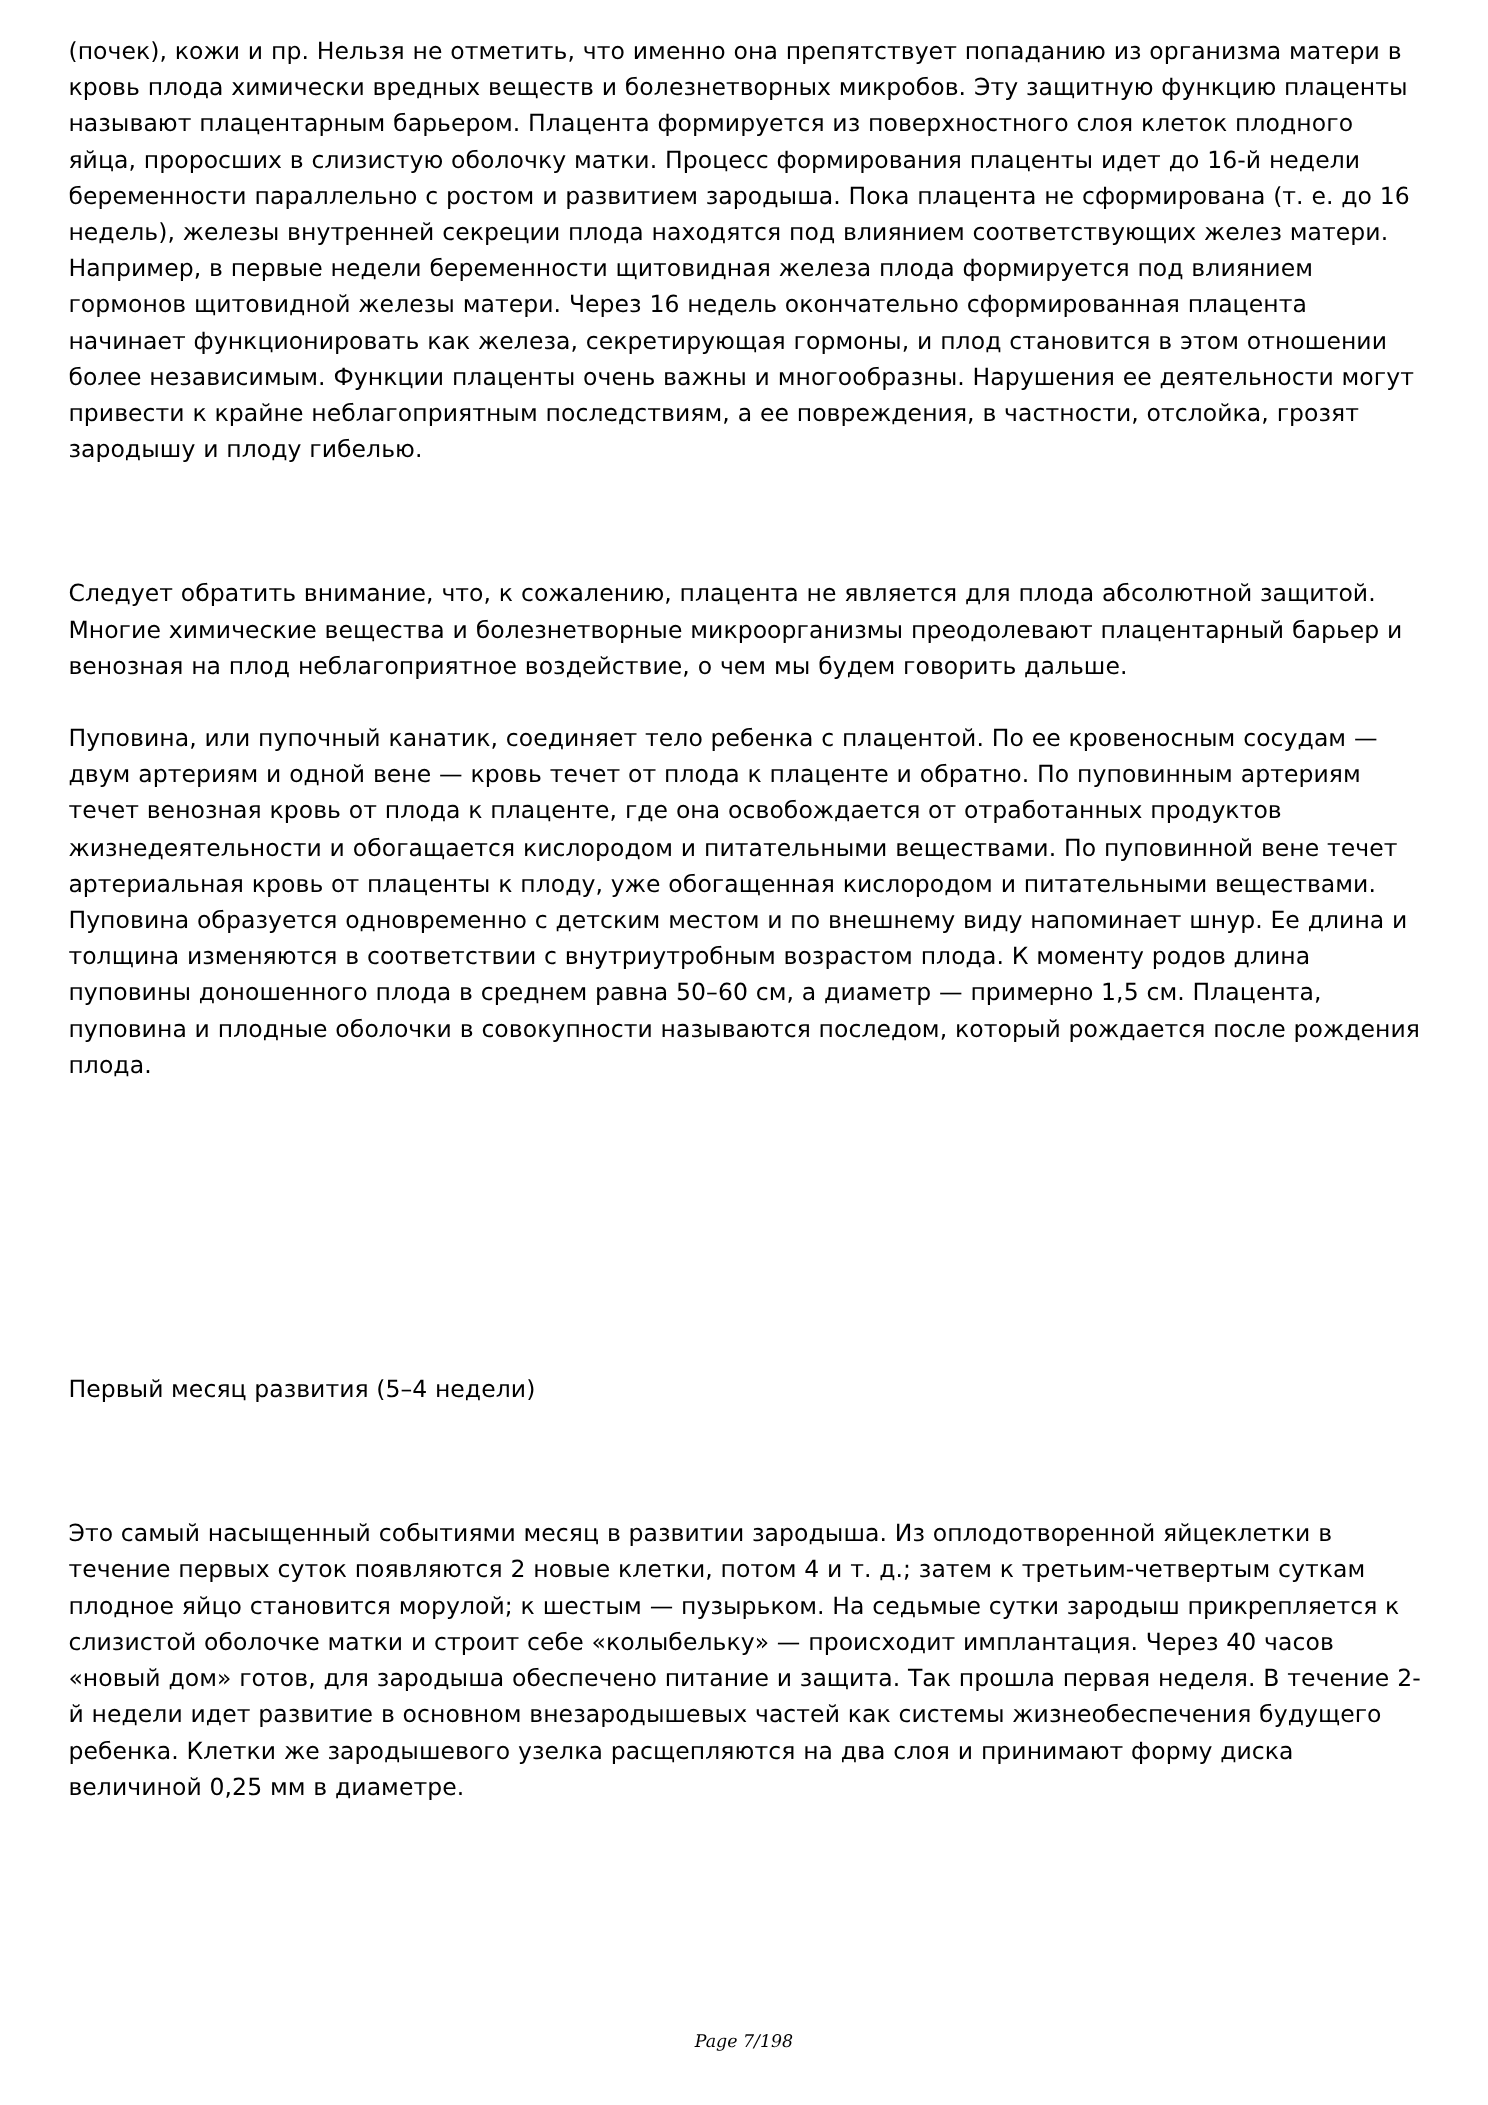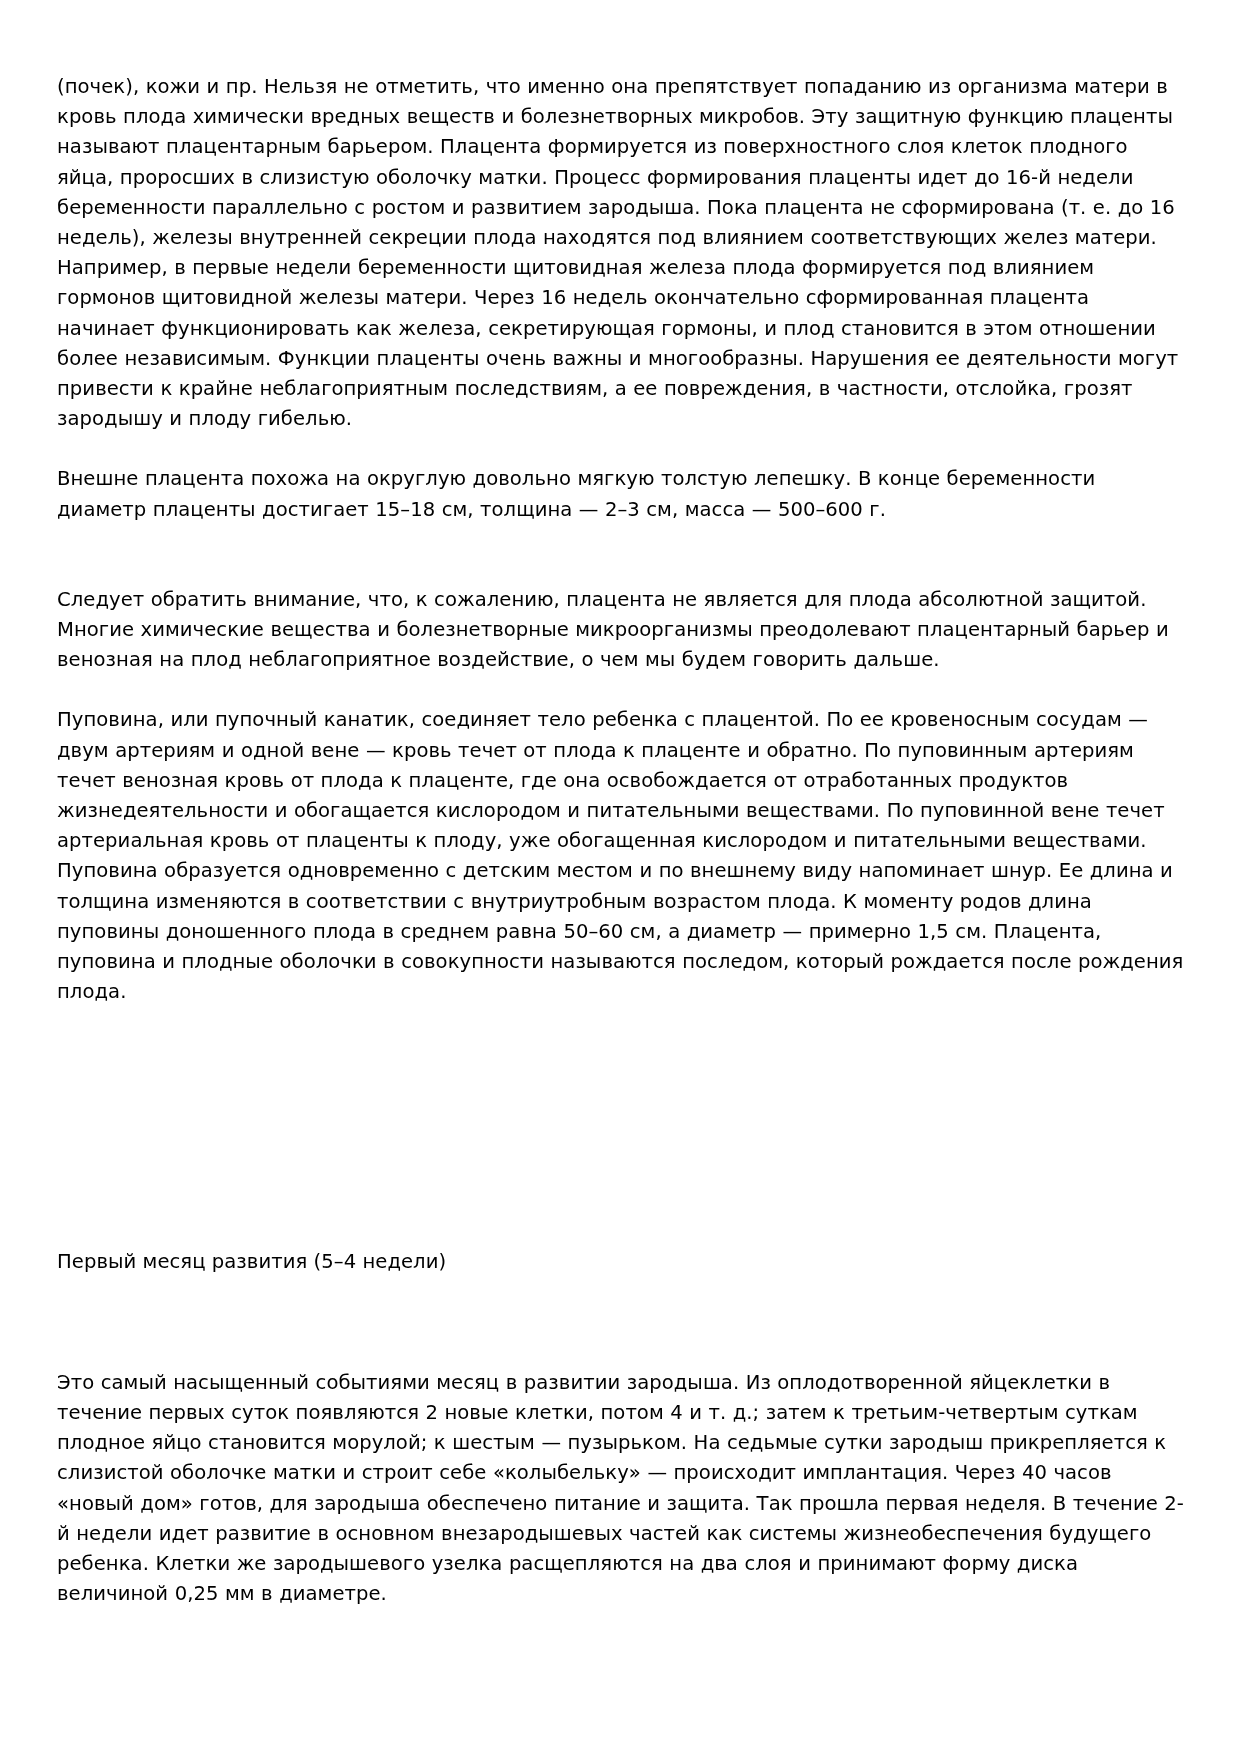--- a/index.html
+++ b/index.html
@@ -14,21 +14,21 @@
     font-family: "DejaVu Sans", "Liberation Sans", sans-serif;
     color: #000000;
     position: relative;
     overflow: hidden;
   }
   .page {
     position: relative;
     width: 1240px;
     height: 1754px;
     box-sizing: border-box;
-    padding: 72px 52px 0 57px;
+    padding: 28px 52px 0 57px;
   }
   .doc-body {
     width: 1133px;
   }
   p.para {
     margin: 0 0 0 0;
     font-size: 19.6px;
     line-height: 30.2px;
     text-align: left;
     letter-spacing: 0.05px;
@@ -65,21 +65,20 @@
 </head>
 <body>
 
 <div class="page">
   <div class="doc-body">
 
     <p class="para">(почек), кожи и пр. Нельзя не отметить, что именно она препятствует попаданию из организма матери в кровь плода химически вредных веществ и болезнетворных микробов. Эту защитную функцию плаценты называют плацентарным барьером. Плацента формируется из поверхностного слоя клеток плодного яйца, проросших в слизистую оболочку матки. Процесс формирования плаценты идет до 16-й недели беременности параллельно с ростом и развитием зародыша. Пока плацента не сформирована (т. е. до 16 недель), железы внутренней секреции плода находятся под влиянием соответствующих желез матери. Например, в первые недели беременности щитовидная железа плода формируется под влиянием гормонов щитовидной железы матери. Через 16 недель окончательно сформированная плацента начинает функционировать как железа, секретирующая гормоны, и плод становится в этом отношении более независимым. Функции плаценты очень важны и многообразны. Нарушения ее деятельности могут привести к крайне неблагоприятным последствиям, а ее повреждения, в частности, отслойка, грозят зародышу и плоду гибелью.</p>
 
     <div class="gap-sm"></div>
 
-    <p class="para">Внешне плацента похожа на округлую довольно мягкую толстую лепешку. В конце беременности диаметр плаценты достигает 15–18 см, толщина — 2–3 см, масса — 500–600 г.</p>
 
     <div class="gap-md"></div>
 
     <p class="para">Следует обратить внимание, что, к сожалению, плацента не является для плода абсолютной защитой. Многие химические вещества и болезнетворные микроорганизмы преодолевают плацентарный барьер и венозная на плод неблагоприятное воздействие, о чем мы будем говорить дальше.</p>
 
     <div class="gap-sm"></div>
 
     <p class="para">Пуповина, или пупочный канатик, соединяет тело ребенка с плацентой. По ее кровеносным сосудам — двум артериям и одной вене — кровь течет от плода к плаценте и обратно. По пуповинным артериям течет венозная кровь от плода к плаценте, где она освобождается от отработанных продуктов жизнедеятельности и обогащается кислородом и питательными веществами. По пуповинной вене течет артериальная кровь от плаценты к плоду, уже обогащенная кислородом и питательными веществами. Пуповина образуется одновременно с детским местом и по внешнему виду напоминает шнур. Ее длина и толщина изменяются в соответствии с внутриутробным возрастом плода. К моменту родов длина пуповины доношенного плода в среднем равна 50–60 см, а диаметр — примерно 1,5 см. Плацента, пуповина и плодные оболочки в совокупности называются последом, который рождается после рождения плода.</p>
 
     <div class="gap-xl"></div>
@@ -88,13 +87,14 @@
     <div class="gap-xl"></div>
 
     <h2 class="heading">Первый месяц развития (5–4 недели)</h2>
 
     <div class="gap-lg"></div>
 
     <p class="para">Это самый насыщенный событиями месяц в развитии зародыша. Из оплодотворенной яйцеклетки в течение первых суток появляются 2 новые клетки, потом 4 и т. д.; затем к третьим-четвертым суткам плодное яйцо становится морулой; к шестым — пузырьком. На седьмые сутки зародыш прикрепляется к слизистой оболочке матки и строит себе «колыбельку» — происходит имплантация. Через 40 часов «новый дом» готов, для зародыша обеспечено питание и защита. Так прошла первая неделя. В течение 2-й недели идет развитие в основном внезародышевых частей как системы жизнеобеспечения будущего ребенка. Клетки же зародышевого узелка расщепляются на два слоя и принимают форму диска величиной 0,25 мм в диаметре.</p>
 
   </div>
 
+  <div class="footer">Page 7/198</div>
 </div>
 
 </body></html>

